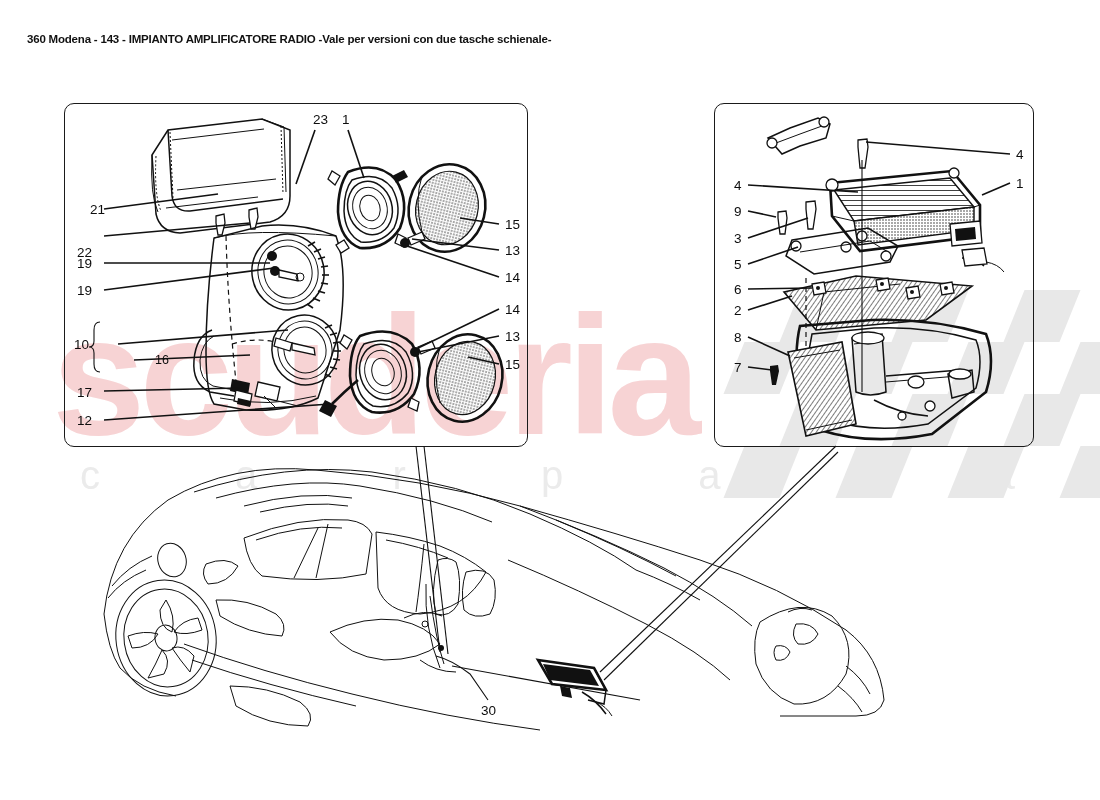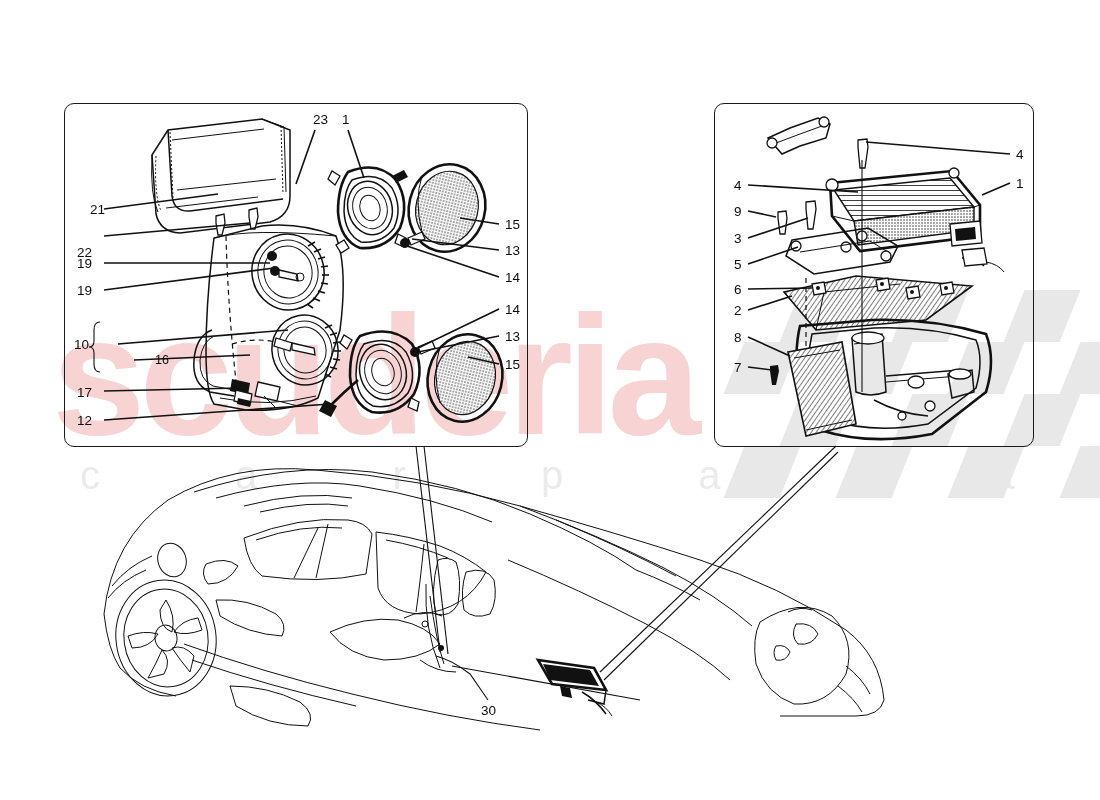--- a/index.html
+++ b/index.html
@@ -114,20 +114,21 @@
     <div class="wm-flag" style="left:790px; top:394px; width:56px; height:52px;"></div>
     <div class="wm-flag" style="left:902px; top:394px; width:56px; height:52px;"></div>
     <div class="wm-flag" style="left:1014px; top:394px; width:56px; height:52px;"></div>
     <div class="wm-flag" style="left:846px; top:446px; width:56px; height:52px;"></div>
     <div class="wm-flag" style="left:958px; top:446px; width:56px; height:52px;"></div>
     <div class="wm-flag" style="left:734px; top:446px; width:56px; height:52px;"></div>
     <div class="wm-flag" style="left:1070px; top:342px; width:56px; height:52px;"></div>
     <div class="wm-flag" style="left:1070px; top:446px; width:56px; height:52px;"></div>
   </div>
 
+  <div id="title">360 Modena - 143 - IMPIANTO AMPLIFICATORE RADIO -Vale per versioni con due tasche schienale-</div>
 
   <div class="panel" id="panel-left"></div>
   <div class="panel" id="panel-right"></div>
 
   <svg id="art" viewBox="0 0 1100 800">
     <defs>
       <pattern id="hatchpat" width="4" height="4" patternUnits="userSpaceOnUse" patternTransform="rotate(35)">
         <rect width="4" height="4" fill="#ffffff"></rect>
         <line x1="0" y1="0" x2="0" y2="4" stroke="#111111" stroke-width="1.1"></line>
       </pattern>

